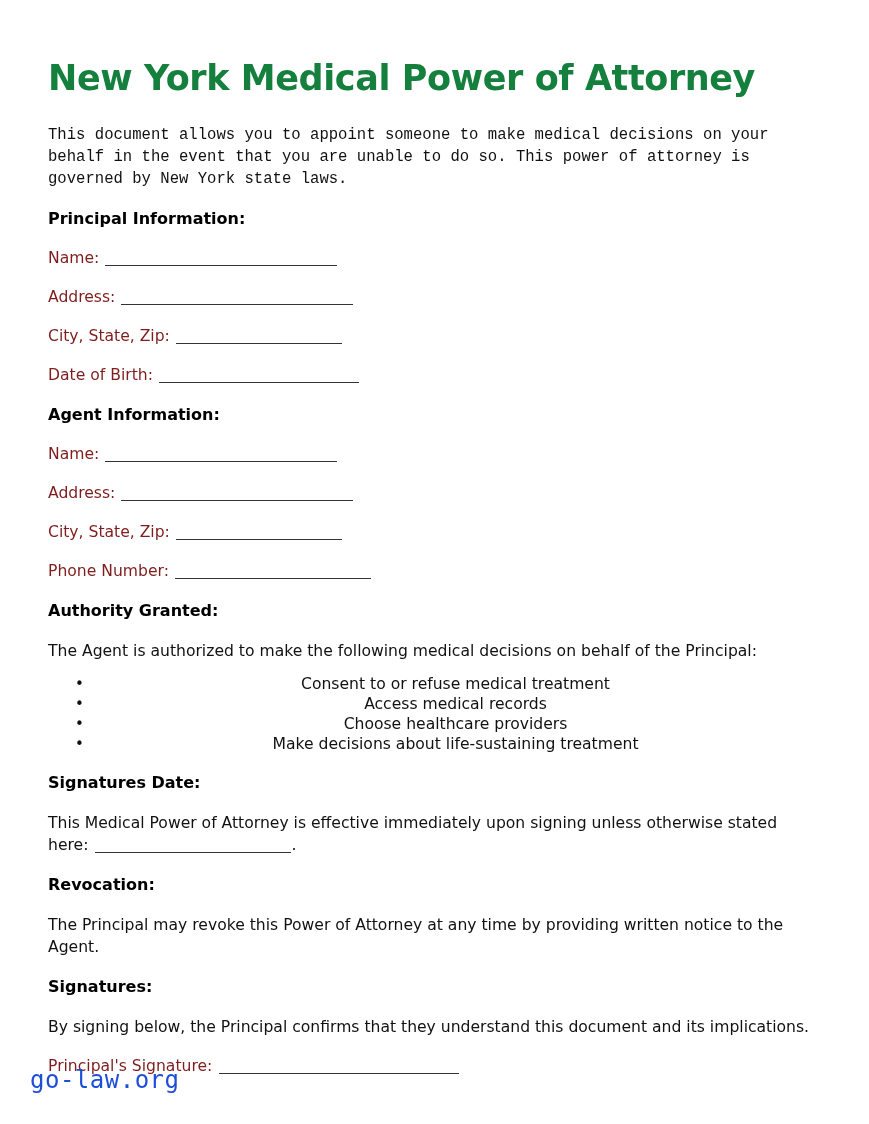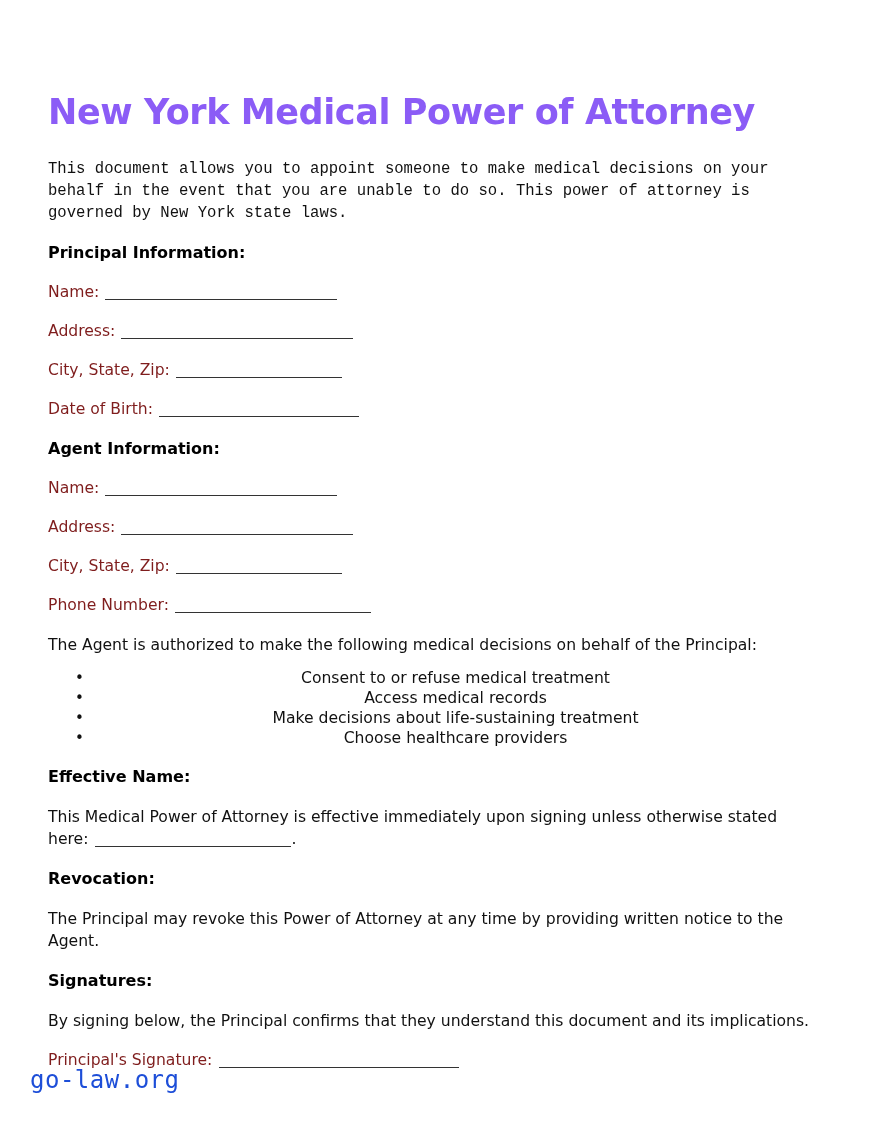--- a/index.html
+++ b/index.html
@@ -34,22 +34,22 @@
     width: 773px;
   }
 
   
   .doc-title {
     font-size: 35px;
     font-weight: bold;
     line-height: 1.15;
     letter-spacing: -0.4px;
     margin: 0;
-    padding-top: 92px;
-    color: #8b5cf6;
+    padding-top: 58px;
+    color: #15803d;
   }
 
   
   .para {
     font-size: 15.6px;
     line-height: 22px;
     margin: 0;
     color: #111;
   }
   .intro {
@@ -176,31 +176,32 @@
     </p>
 
     <p class="field-row">
       <span class="field-label">City, State, Zip:</span><span class="blank-line bl-citystatezip"></span>
     </p>
 
     <p class="field-row">
       <span class="field-label">Phone Number:</span><span class="blank-line bl-phone"></span>
     </p>
 
+    <h2 class="section-heading">Authority Granted:</h2>
 
     <p class="para para-after-heading">The Agent is authorized to make the following medical decisions on behalf of the Principal:</p>
 
     <ul class="bullet-list">
       <li class="bullet-item">Consent to or refuse medical treatment</li>
       <li class="bullet-item">Access medical records</li>
+      <li class="bullet-item">Choose healthcare providers</li>
       <li class="bullet-item">Make decisions about life-sustaining treatment</li>
-      <li class="bullet-item">Choose healthcare providers</li>
     </ul>
 
-    <h2 class="section-heading">Effective Name:</h2>
+    <h2 class="section-heading">Signatures Date:</h2>
 
     <p class="para para-after-heading">
       <span>This Medical Power of Attorney is effective immediately upon signing unless otherwise stated here:</span><span class="blank-line bl-effective"></span><span>.</span>
     </p>
 
     <h2 class="section-heading">Revocation:</h2>
 
     <p class="para para-after-heading">The Principal may revoke this Power of Attorney at any time by providing written notice to the Agent.</p>
 
     <h2 class="section-heading">Signatures:</h2>

